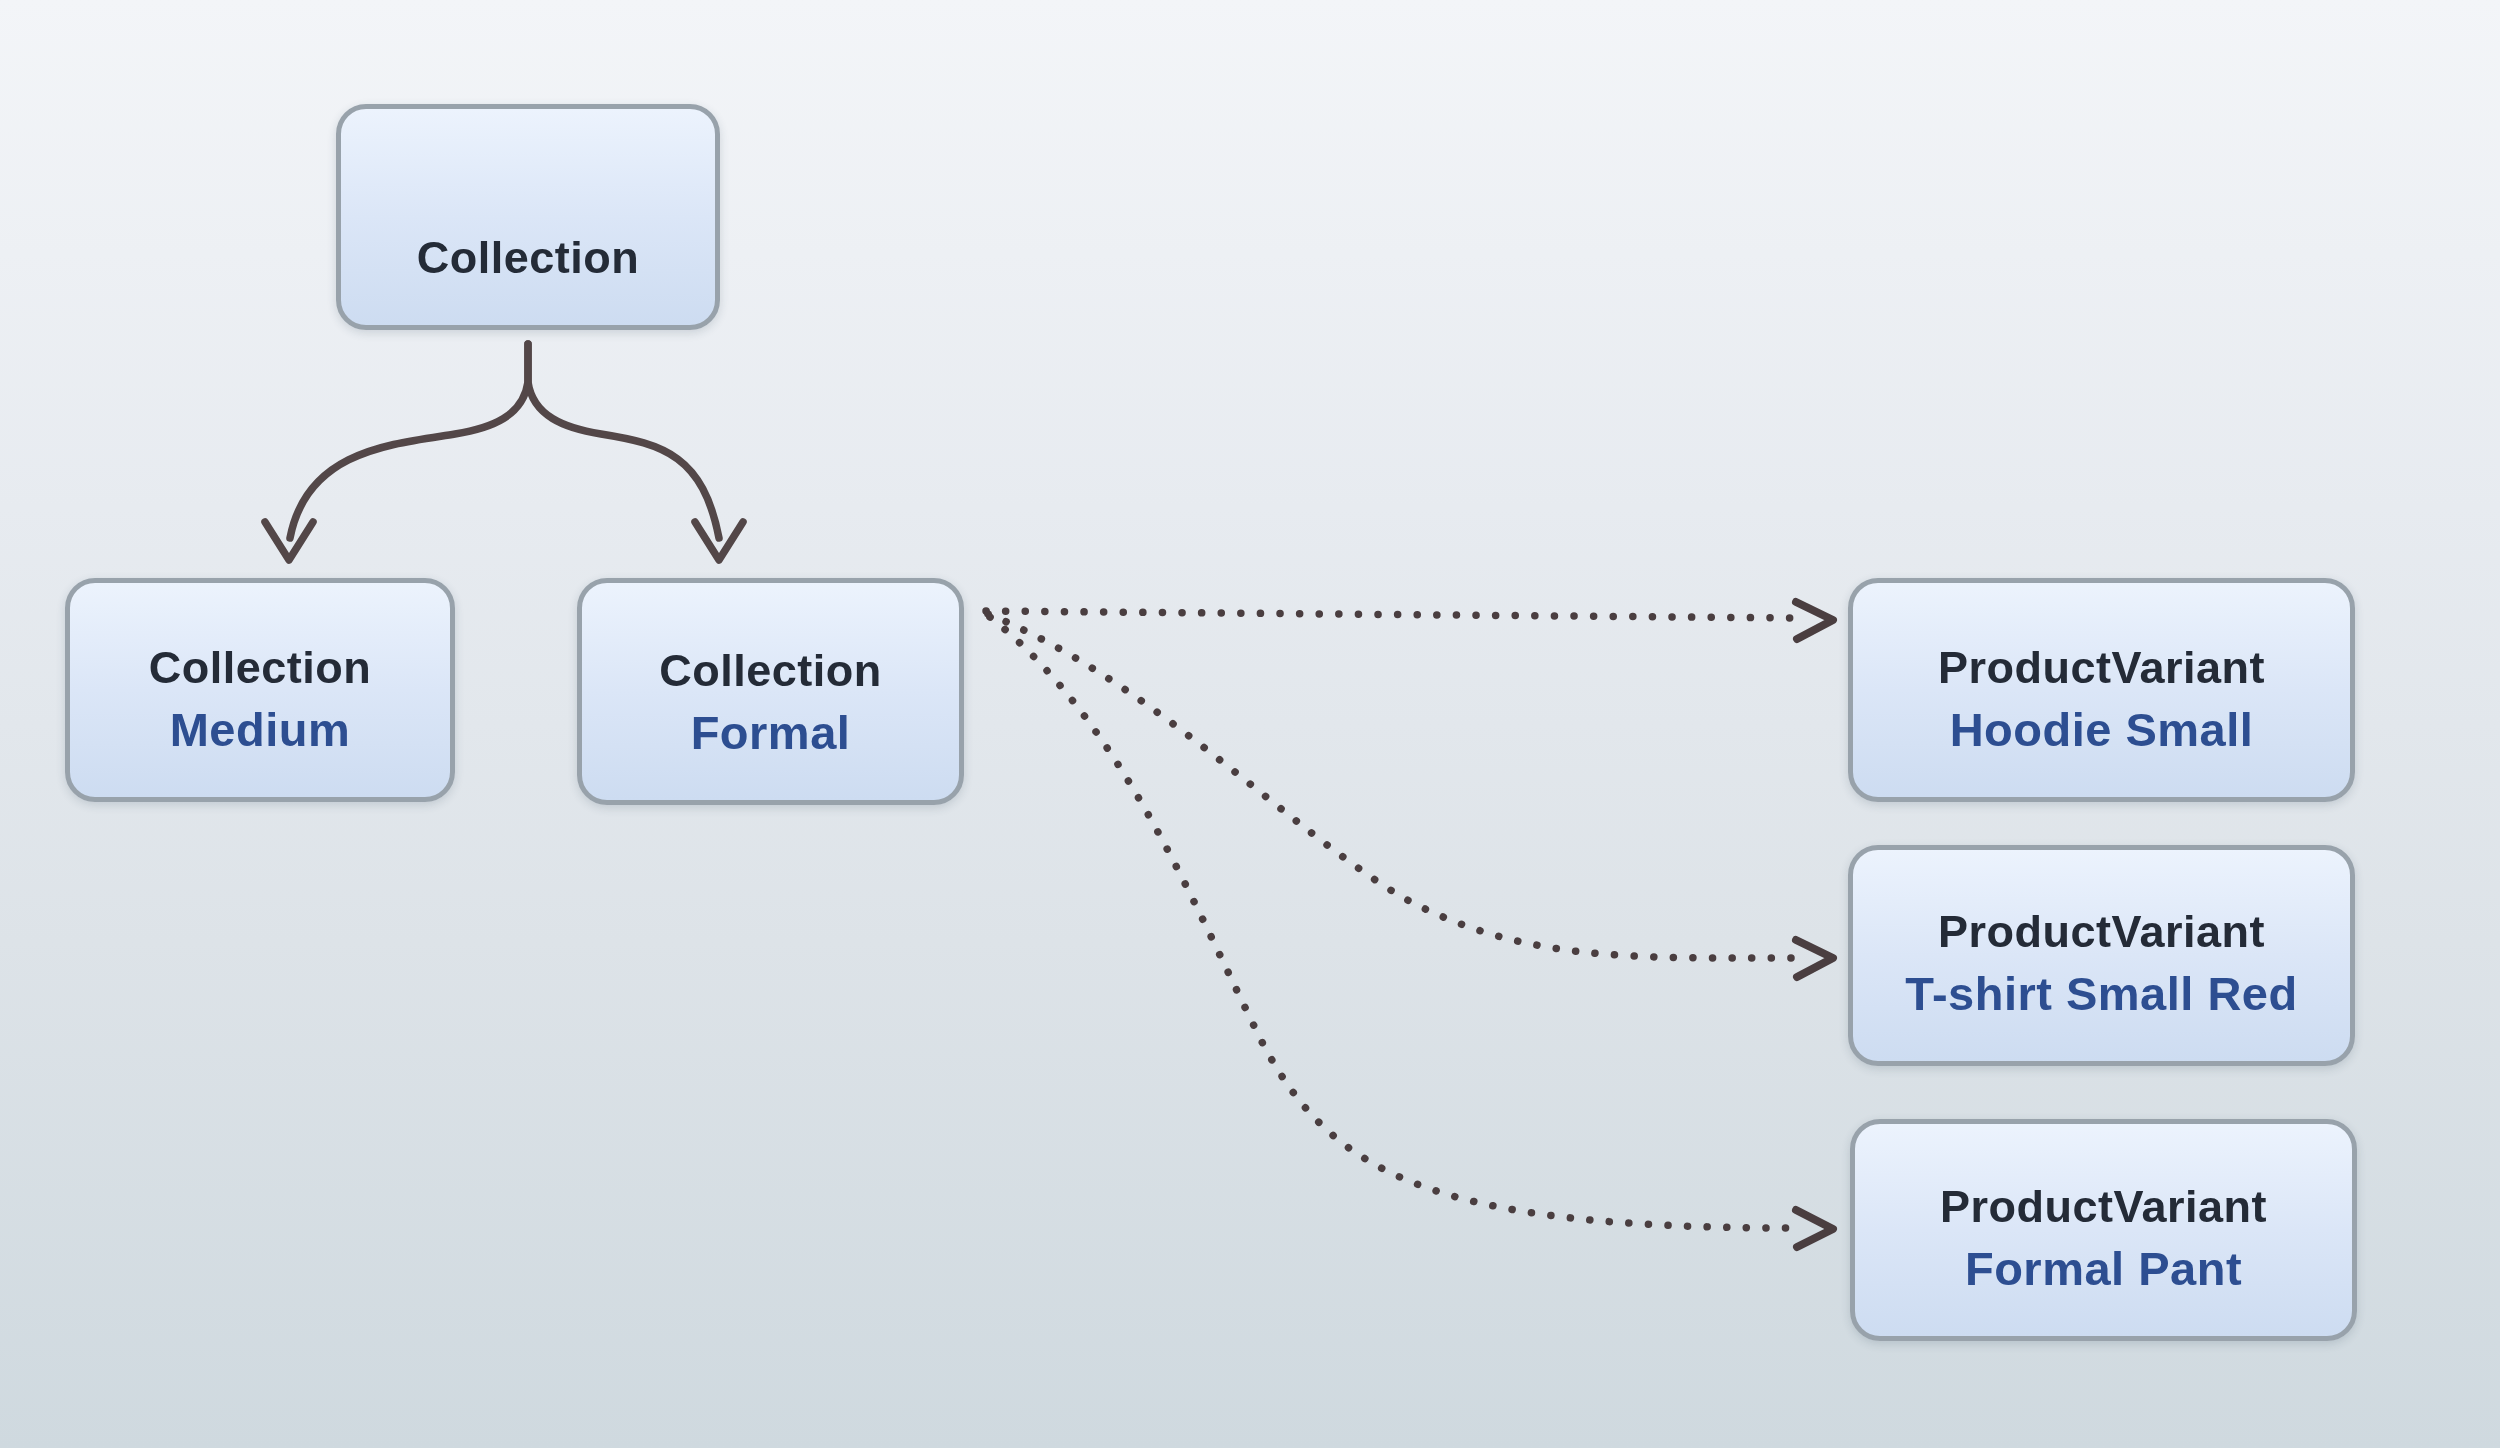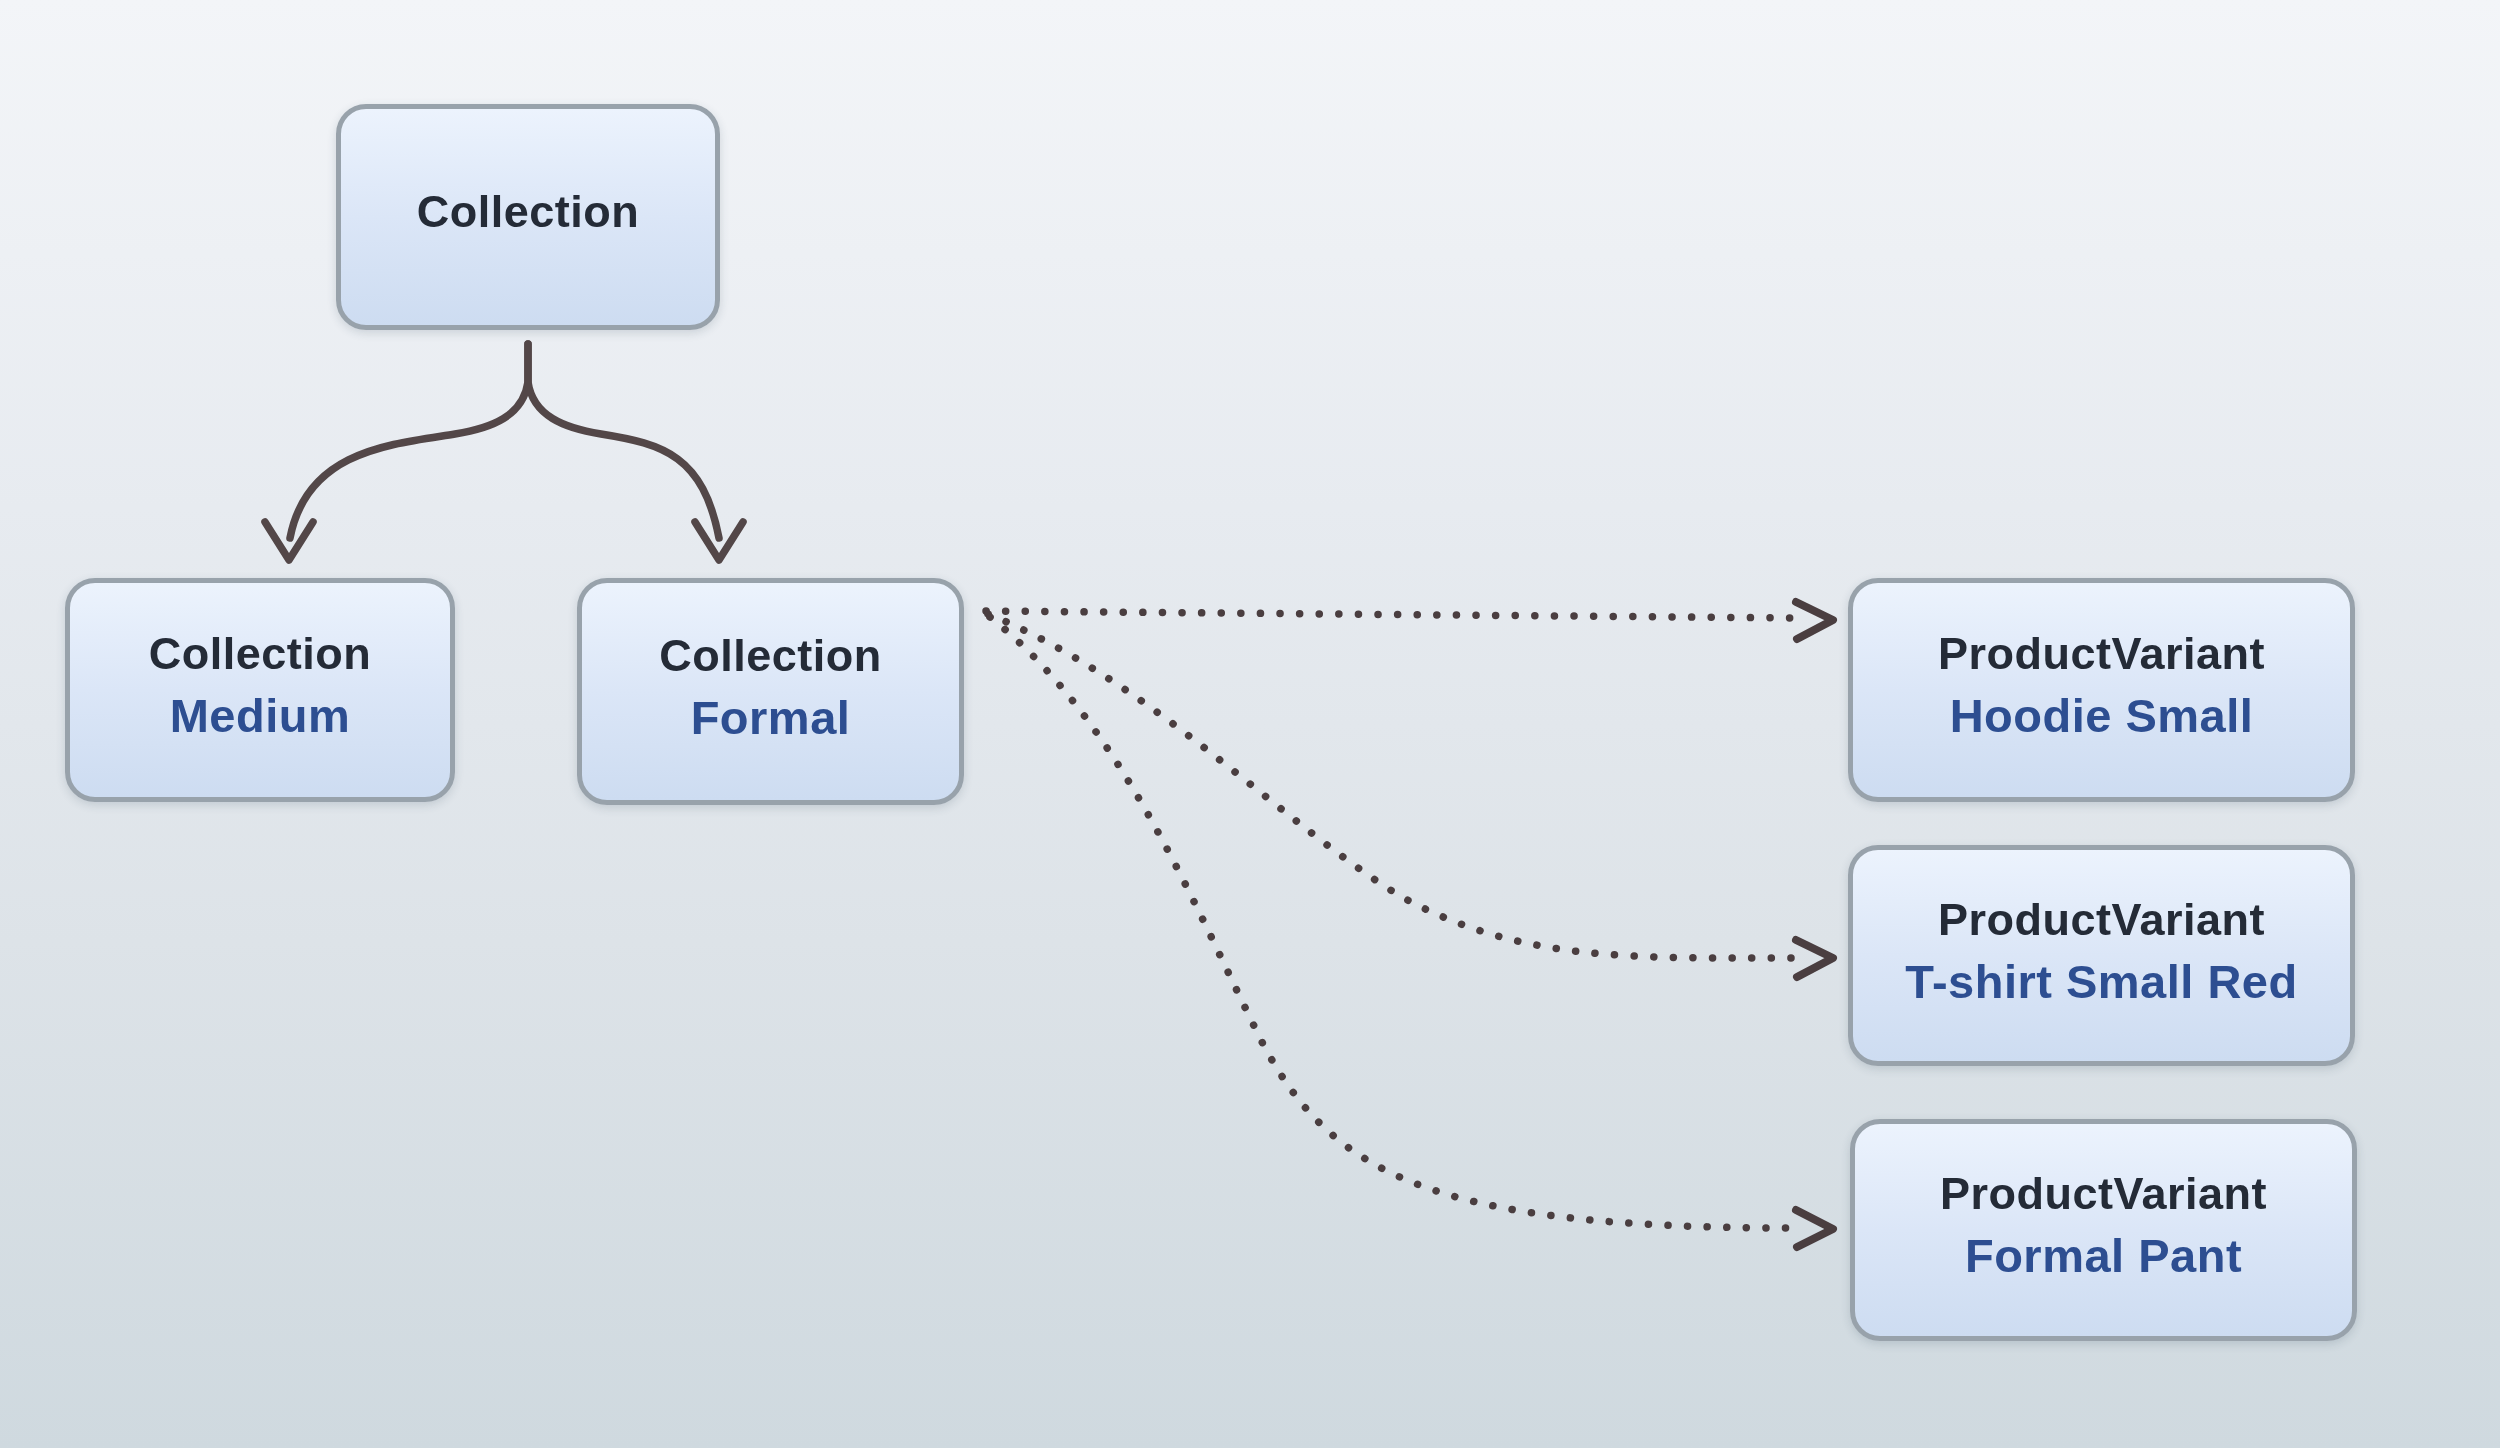--- a/index.html
+++ b/index.html
@@ -11,21 +11,21 @@
     font-family:"Liberation Sans", sans-serif;
   }
   .edges-layer{position:absolute;left:0;top:0;width:2500px;height:1448px;}
   .node{
     position:absolute;
     box-sizing:border-box;
     border:5px solid #98a2ab;
     border-radius:30px;
     background:linear-gradient(180deg,#ecf3fd 0%,#dbe6f7 50%,#cddcf1 100%);
     box-shadow:0 3px 10px rgba(40,60,80,0.16);
-    display:flex;flex-direction:column;justify-content:center;
+    display:flex;flex-direction:column;justify-content:flex-end;
     padding:26px 10px 36px 10px;
     text-align:center;
   }
   .entity{
     font-size:45px;font-weight:bold;color:#242b37;
     line-height:62px;letter-spacing:0.5px;
   }
   .name{
     font-size:47px;font-weight:bold;color:#2d4e91;
     line-height:62px;letter-spacing:0.5px;

